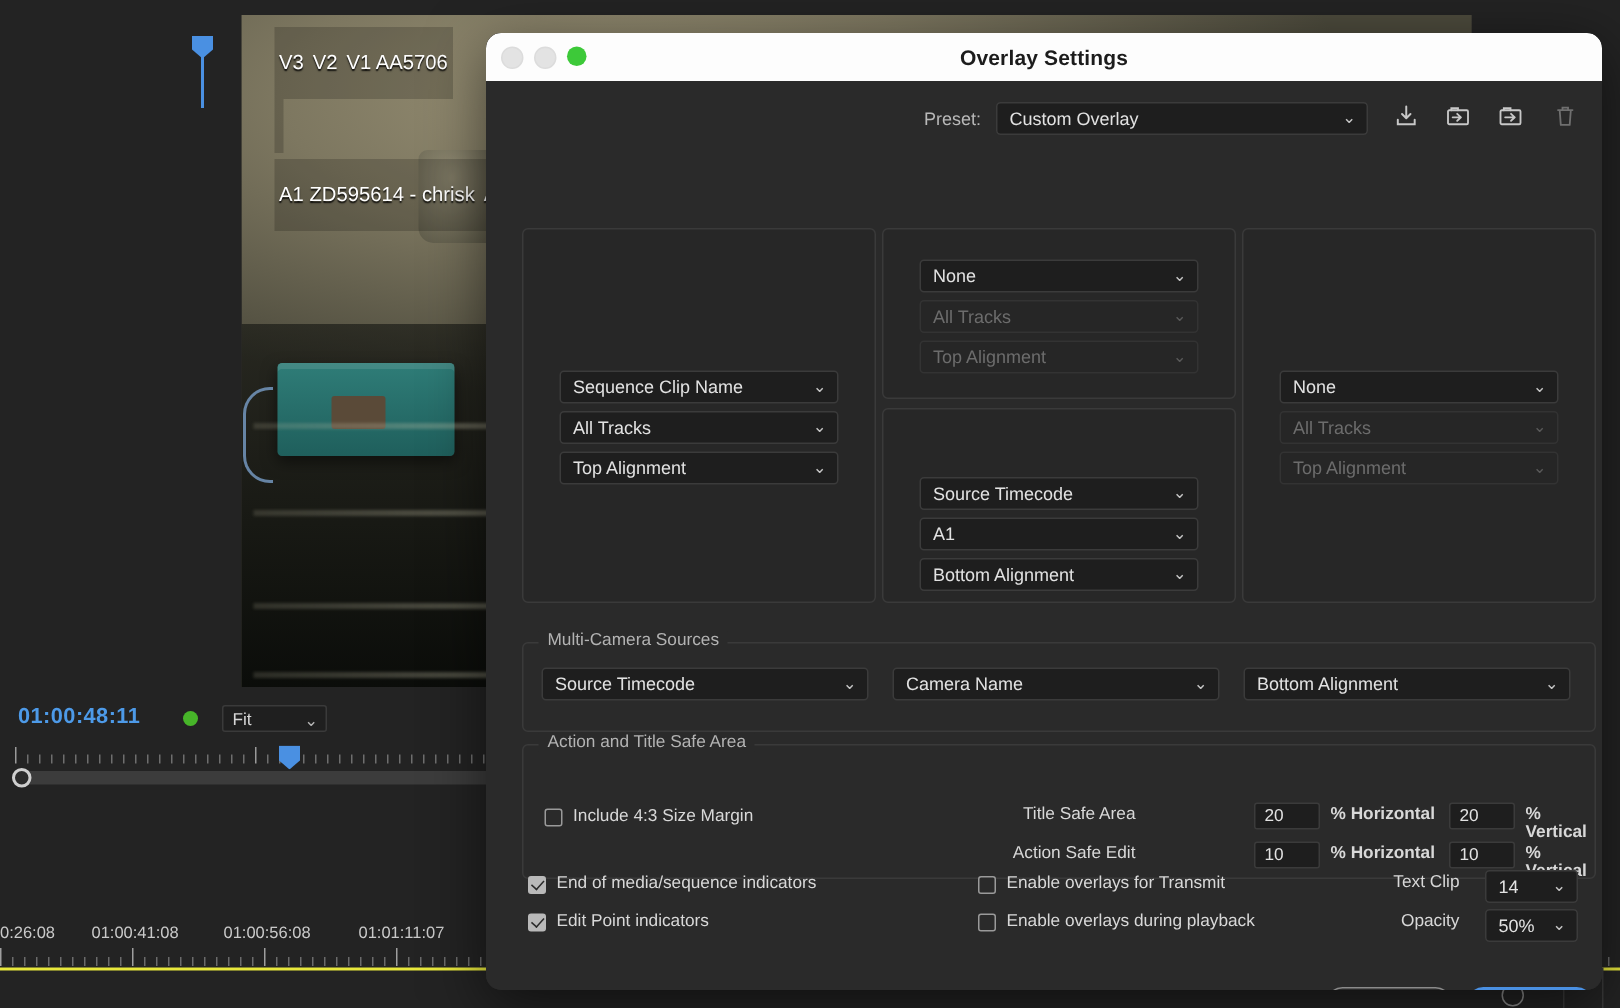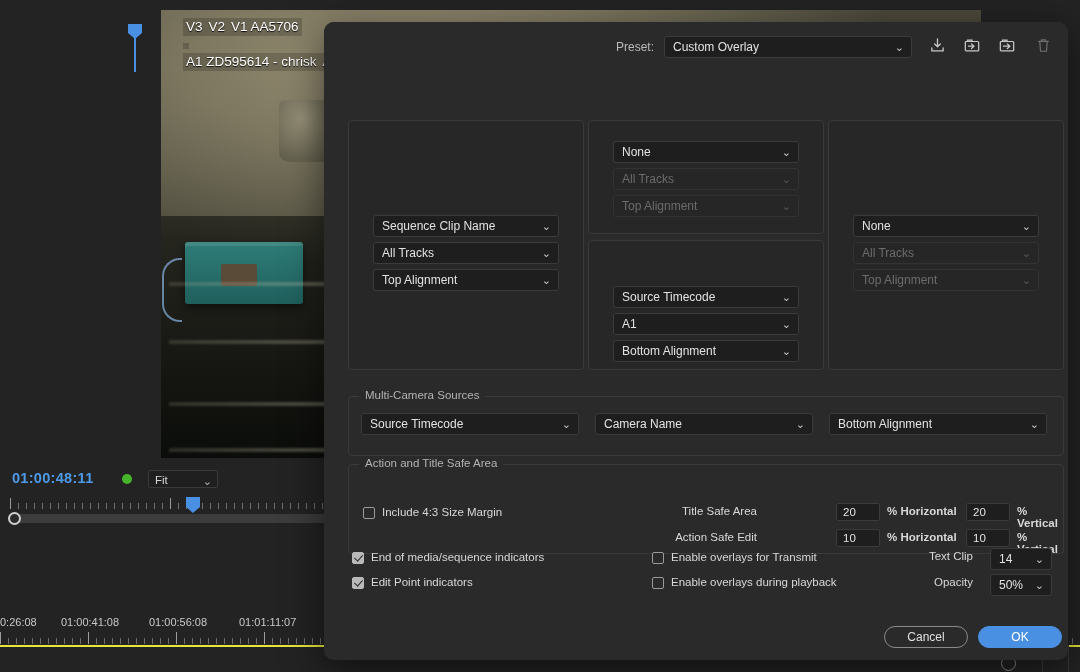--- a/index.html
+++ b/index.html
@@ -49,21 +49,21 @@
     border-radius:6px 6px 10px 10px;opacity:.85;
   }
 
   .pm-overlay-text{
     position:absolute;left:22px;top:8px;
     font-family:"Liberation Sans", sans-serif;
     font-size:13.5px;line-height:17.6px;color:#fff;
     text-shadow:0 1px 1px rgba(0,0,0,.9);
   }
   .pm-overlay-text div{
-    display:inline-block;background:rgba(0,0,0,.18);padding:0 3px;
+    display:inline-block;background:rgba(0,0,0,.18);padding:15px 3px;
   }
   .pm-overlay-text .grp{display:block;}
   .pm-overlay-gap{height:6px;}
 
   .pm-topbtn{
     position:absolute;right:-2px;top:12px;width:32px;height:38px;
     background:#e9e9e9;border-radius:14px 0 0 14px;
   }
   .pm-topbtn i{display:block;width:13px;height:13px;border-radius:50%;
     background:#b9b9b9;margin:12px auto;}
@@ -513,20 +513,28 @@
   </div>
   <div class="tl-ph"></div>
   <div class="tl-ph-line"></div>
   <div class="tl-circle"></div>
   <div class="tl-vline" style="left:1042px"></div>
   <div class="tl-vline" style="left:1068px"></div>
 </div>
 
 <div id="dialog">
 
+  <div class="titlebar">
+    <div class="lights">
+      <i class="l1"></i>
+      <i class="l2"></i>
+      <i class="l3"></i>
+    </div>
+    <div class="dlg-title">Overlay Settings</div>
+  </div>
 
   <div class="dlg-body">
 
     <div class="preset-row">
       <span class="preset-label">Preset:</span>
 
       <div class="sel" id="presetSelect">
         <span>Custom Overlay</span>
         <span class="cv">⌄</span>
       </div>

